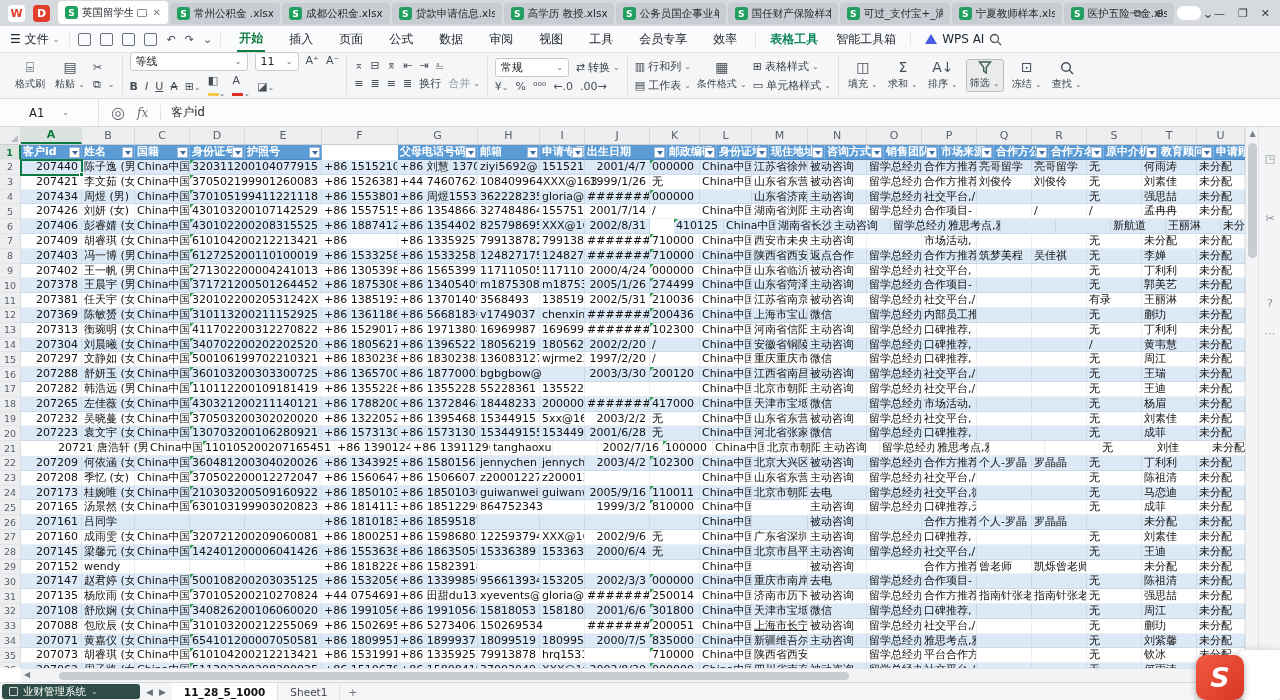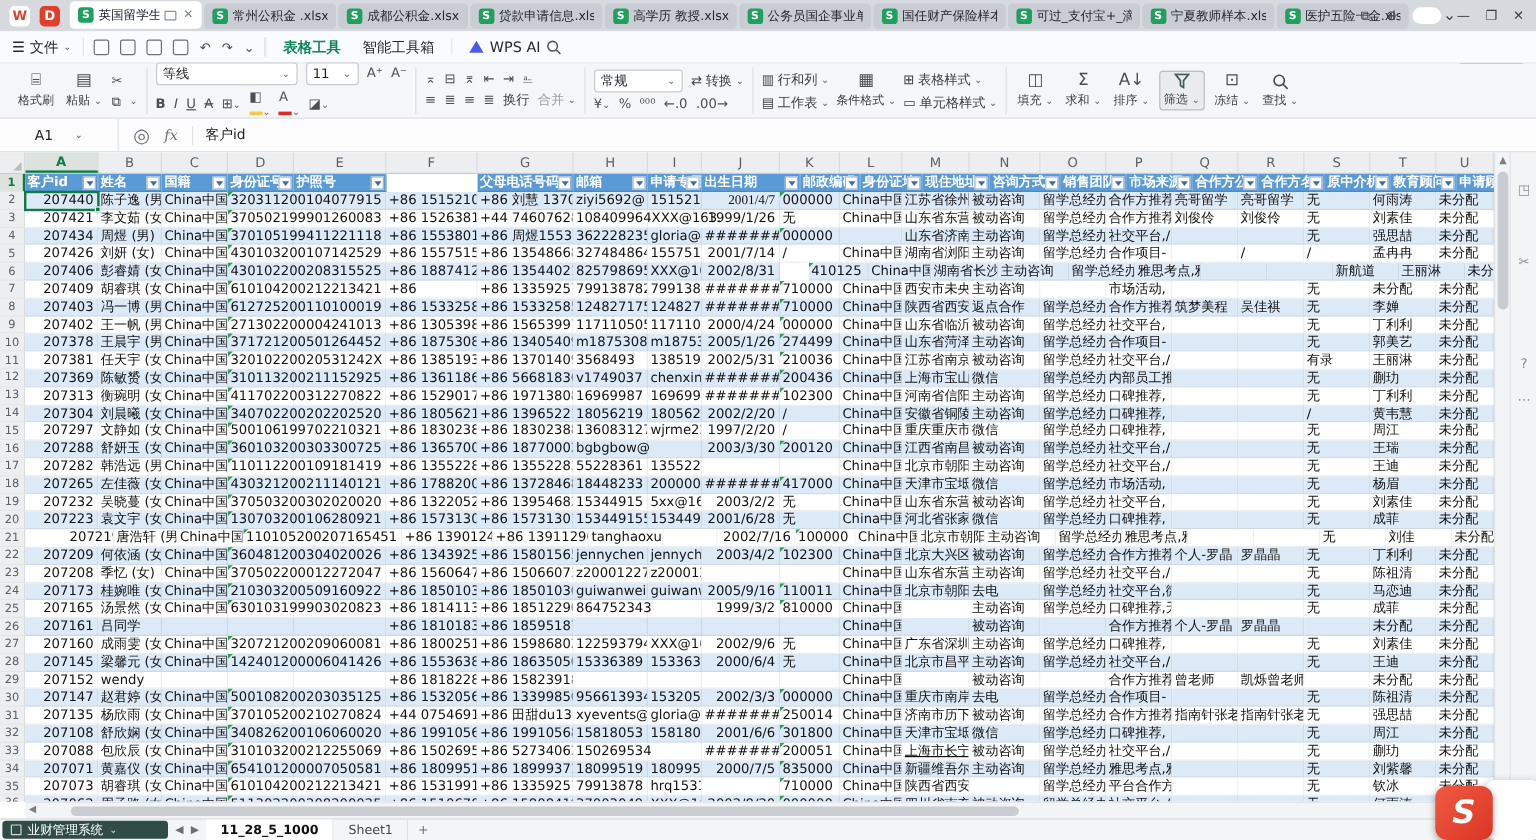--- a/index.html
+++ b/index.html
@@ -200,20 +200,32 @@
     </div>
     <div class="qicons">
       <span class="qi"></span>
       <span class="qi"></span>
       <span class="qi"></span>
       <span class="qi"></span>
       <span class="qi undo">↶</span>
       <span class="qi redo">↷</span>
       <span class="qi drop">⌄</span>
     </div>
+    <div id="menuitems">
+        <div class="mitem active">开始</div>
+        <div class="mitem">插入</div>
+        <div class="mitem">页面</div>
+        <div class="mitem">公式</div>
+        <div class="mitem">数据</div>
+        <div class="mitem">审阅</div>
+        <div class="mitem">视图</div>
+        <div class="mitem">工具</div>
+        <div class="mitem">会员专享</div>
+        <div class="mitem">效率</div>
+      </div>
     <div class="ctxtabs">
       <span class="ctx1">表格工具</span>
       <span>智能工具箱</span>
     </div>
     <div id="aibox">
       <span id="ailogo"></span>
       <span>WPS AI</span>
       <svg width="13" height="13" viewBox="0 0 13 13">
         <circle cx="5.5" cy="5.5" r="4" fill="none" stroke="#555" stroke-width="1.3"></circle>
         <line x1="8.6" y1="8.6" x2="12" y2="12" stroke="#555" stroke-width="1.3"></line>
@@ -482,21 +494,21 @@
           <div class="rn">2</div>
           <div class="gc band num" style="width: 61px;"><span>207440</span></div>
           <div class="gc band" style="width: 53px;"><span>陈子逸 (男</span></div>
           <div class="gc band" style="width: 55px;"><span>China中国</span></div>
           <div class="gc band ovf" style="width: 55px;"><span class="tri"></span><span>320311200104077915</span></div>
           <div class="gc band" style="width: 77px;"><span></span></div>
           <div class="gc band" style="width: 76px;"><span>+86 15152100</span></div>
           <div class="gc band" style="width: 80px;"><span>+86 刘慧 137052</span></div>
           <div class="gc band" style="width: 62px;"><span>ziyi5692@</span></div>
           <div class="gc band" style="width: 45px;"><span>151521001</span></div>
-          <div class="gc band num" style="width: 65px; font-family: Liberation Serif, serif;"><span>2001/4/7</span></div>
+          <div class="gc band num" style="width: 65px;"><span>2001/4/7</span></div>
           <div class="gc band" style="width: 50px;"><span class="tri"></span><span>000000</span></div>
           <div class="gc band" style="width: 52px;"><span>China中国</span></div>
           <div class="gc band" style="width: 56px;"><span>江苏省徐州</span></div>
           <div class="gc band" style="width: 59px;"><span>被动咨询</span></div>
           <div class="gc band" style="width: 55px;"><span>留学总经办</span></div>
           <div class="gc band" style="width: 55px;"><span>合作方推荐</span></div>
           <div class="gc band" style="width: 55px;"><span>亮哥留学</span></div>
           <div class="gc band" style="width: 55px;"><span>亮哥留学</span></div>
           <div class="gc band" style="width: 55px;"><span>无</span></div>
           <div class="gc band" style="width: 55px;"><span>何雨涛</span></div>

